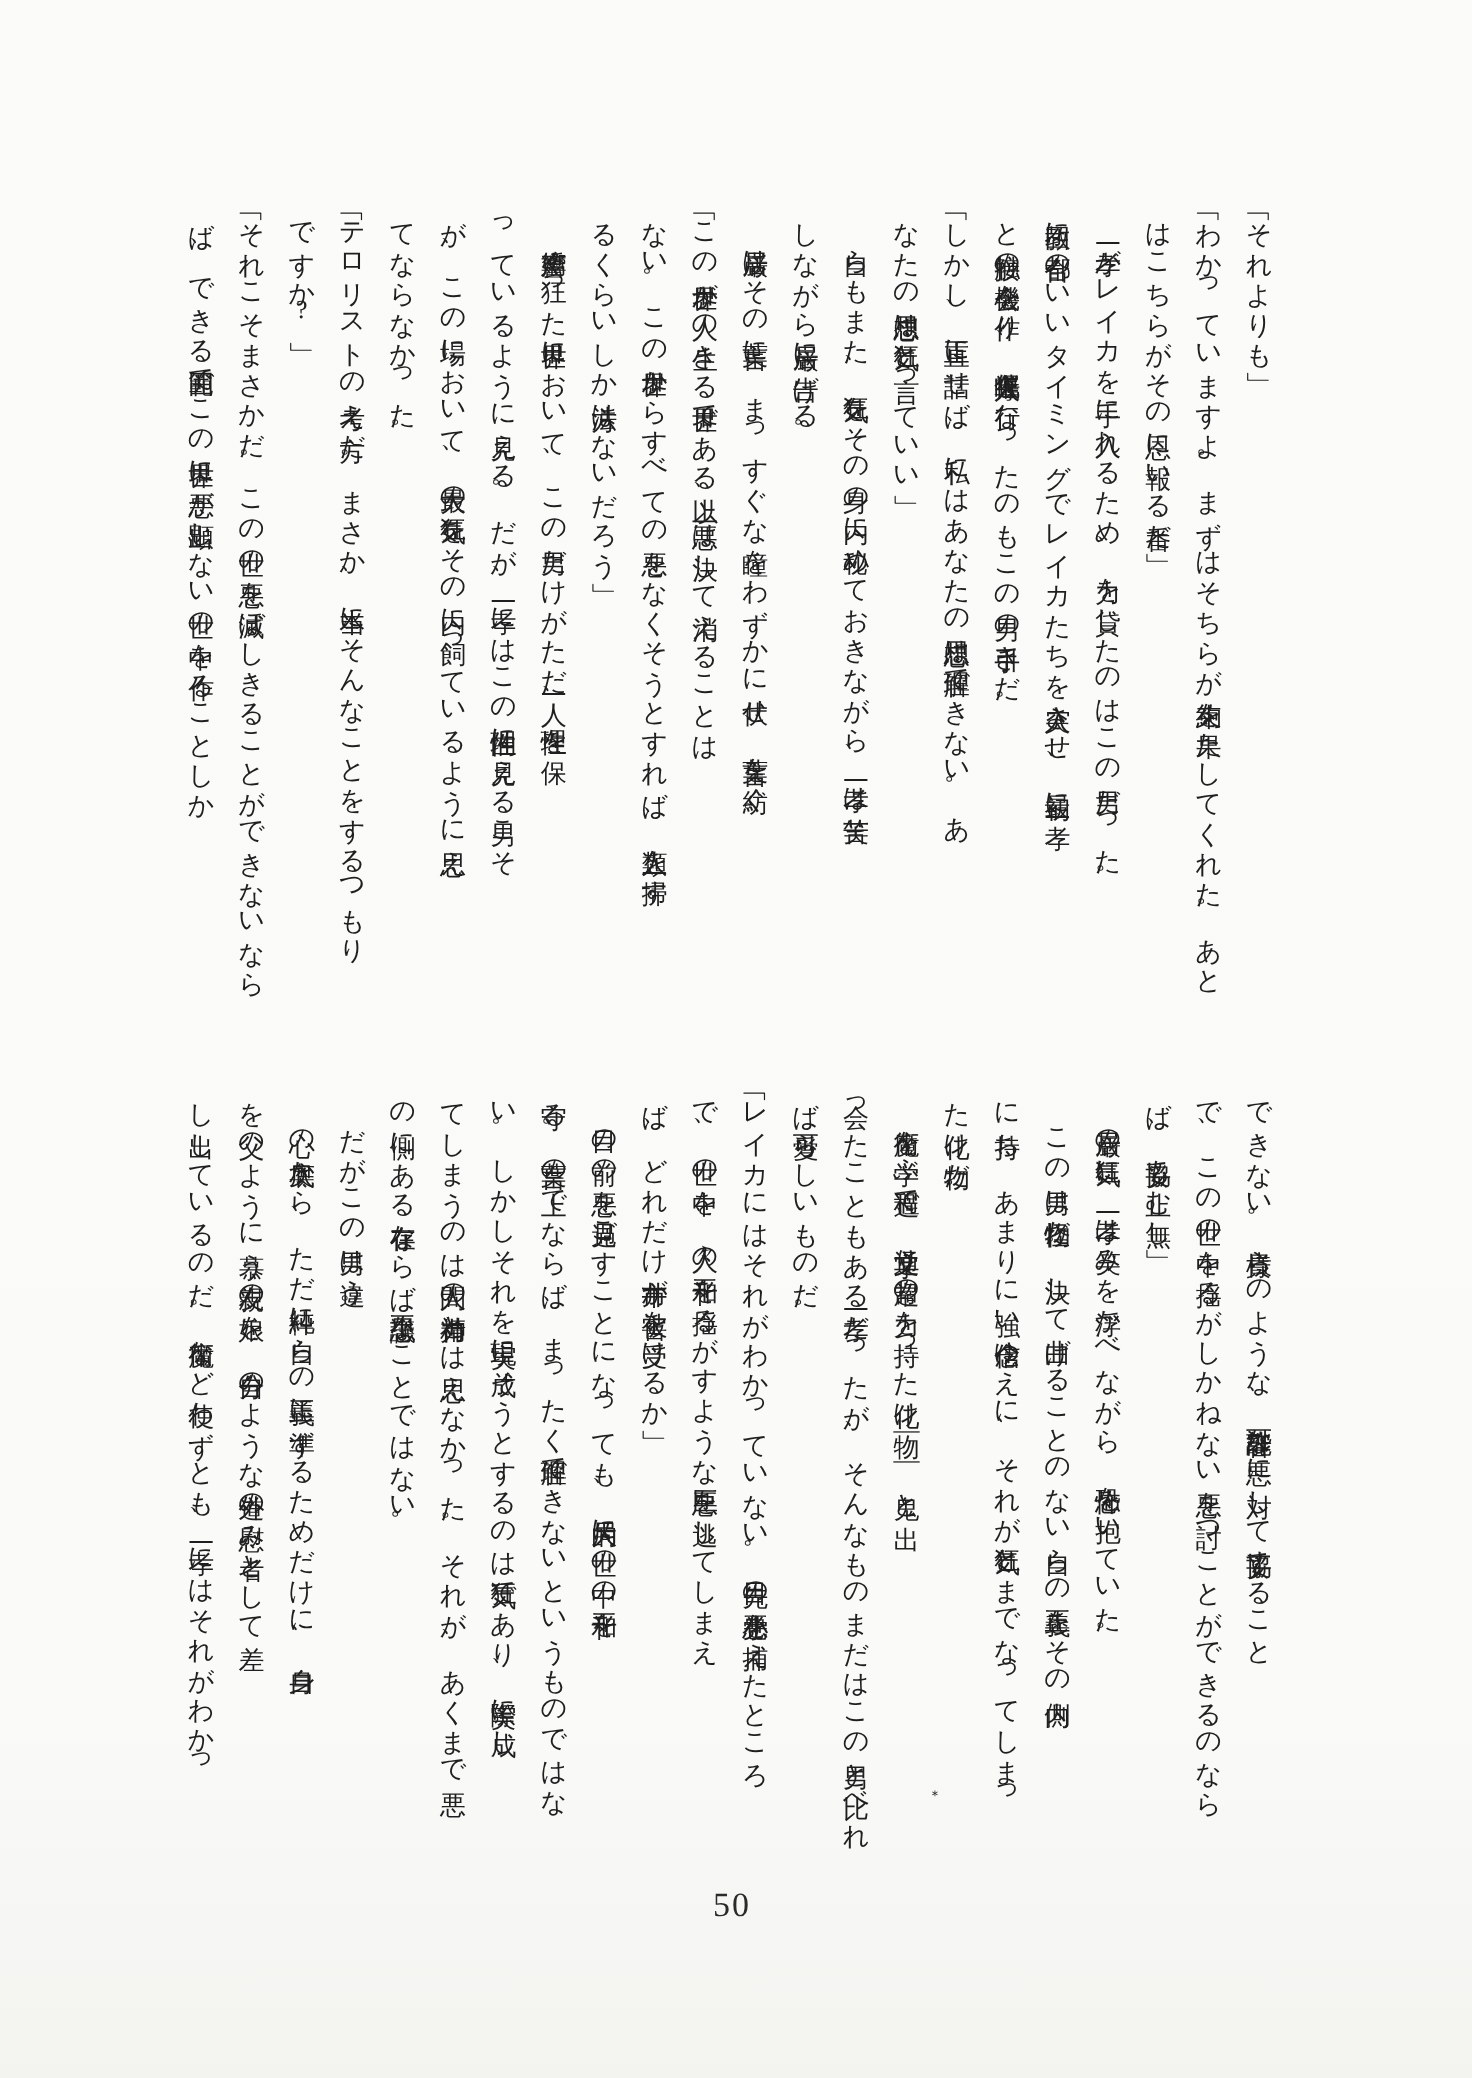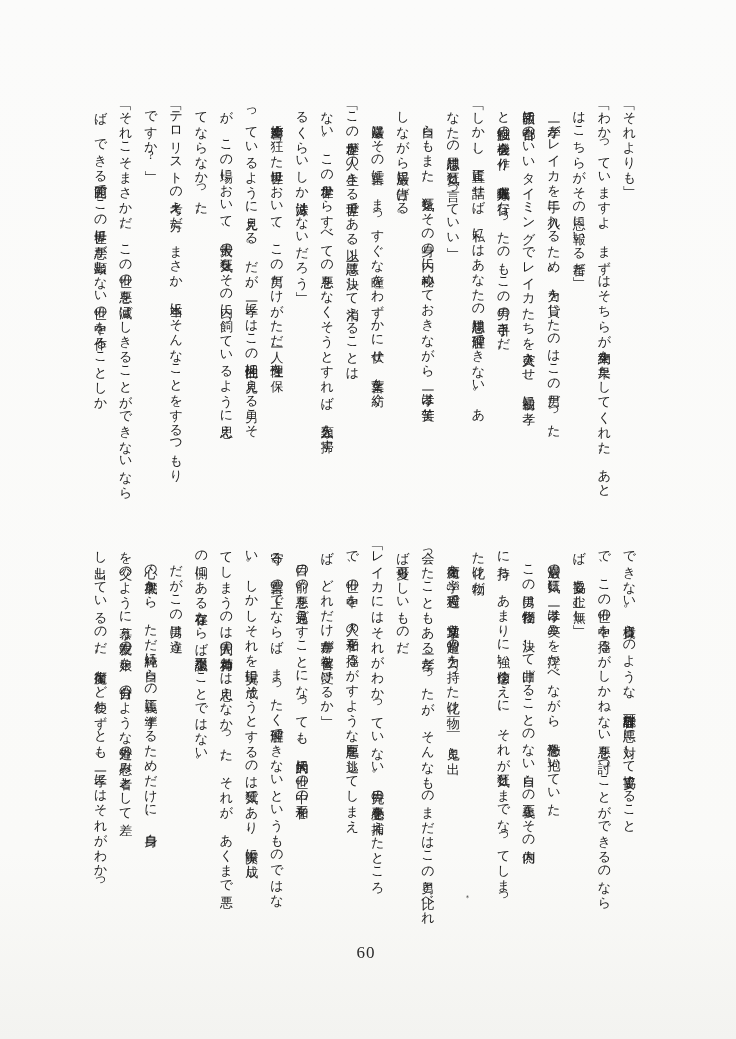--- a/index.html
+++ b/index.html
@@ -96,15 +96,15 @@
       <div class="vline">てしまうのは人間の精神力とは思えなかった。それが、あくまで悪</div>
       <div class="vline">の側にある存在ならば不思議なことではない。</div>
       <div class="vline">　だがこの男は違う。</div>
       <div class="vline">　心の奥底から、ただ純粋に自らの正義に準ずるためだけに、自身</div>
       <div class="vline">を父のように慕う親友の娘を、自分のような外道の慰み者として差</div>
       <div class="vline">し出しているのだ。魔術など使わずとも、一孝にはそれがわかっ</div>
     </section>
 
   <span class="note-marker">＊</span>
 
-  <div class="page-number">60</div>
+  <div class="page-number">50</div>
 
 </div>
 
 </body></html>

